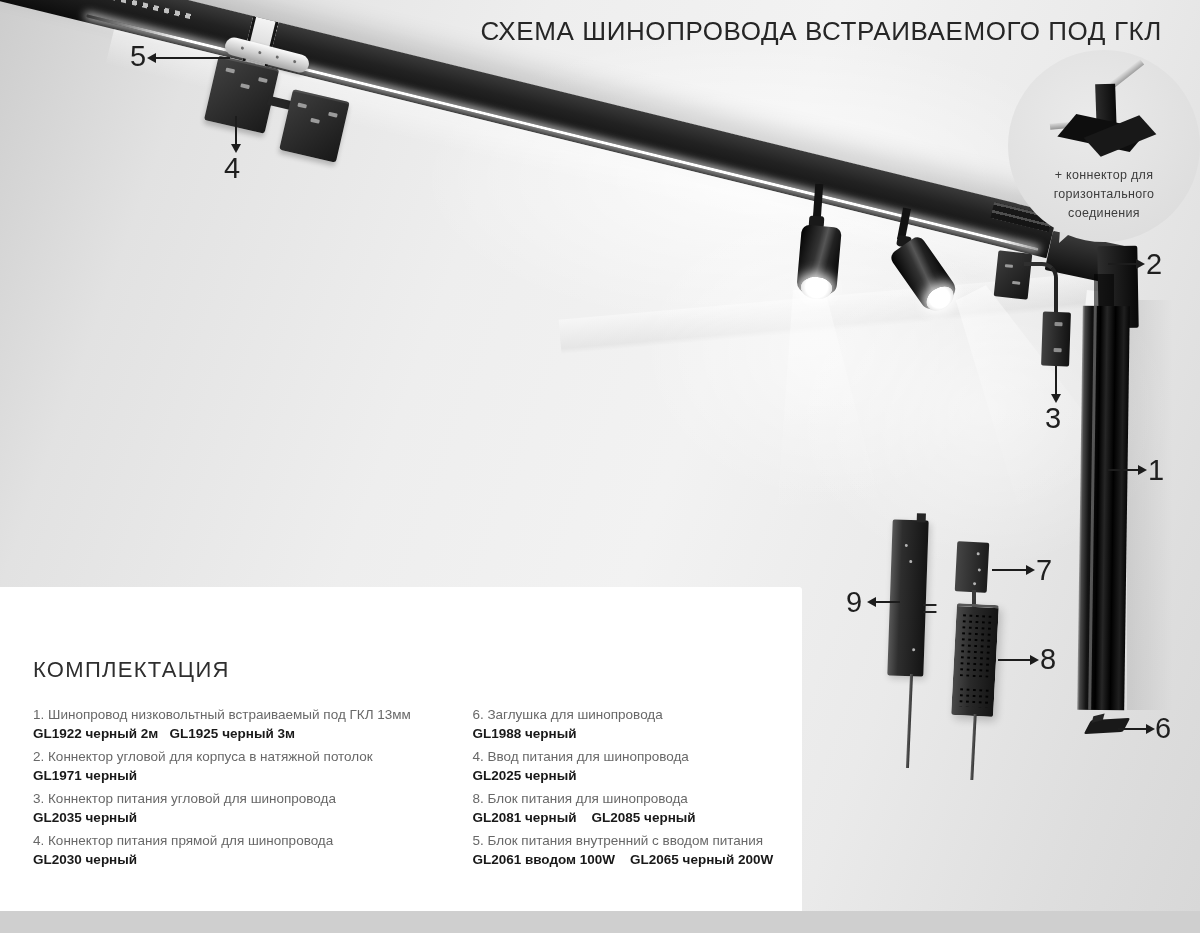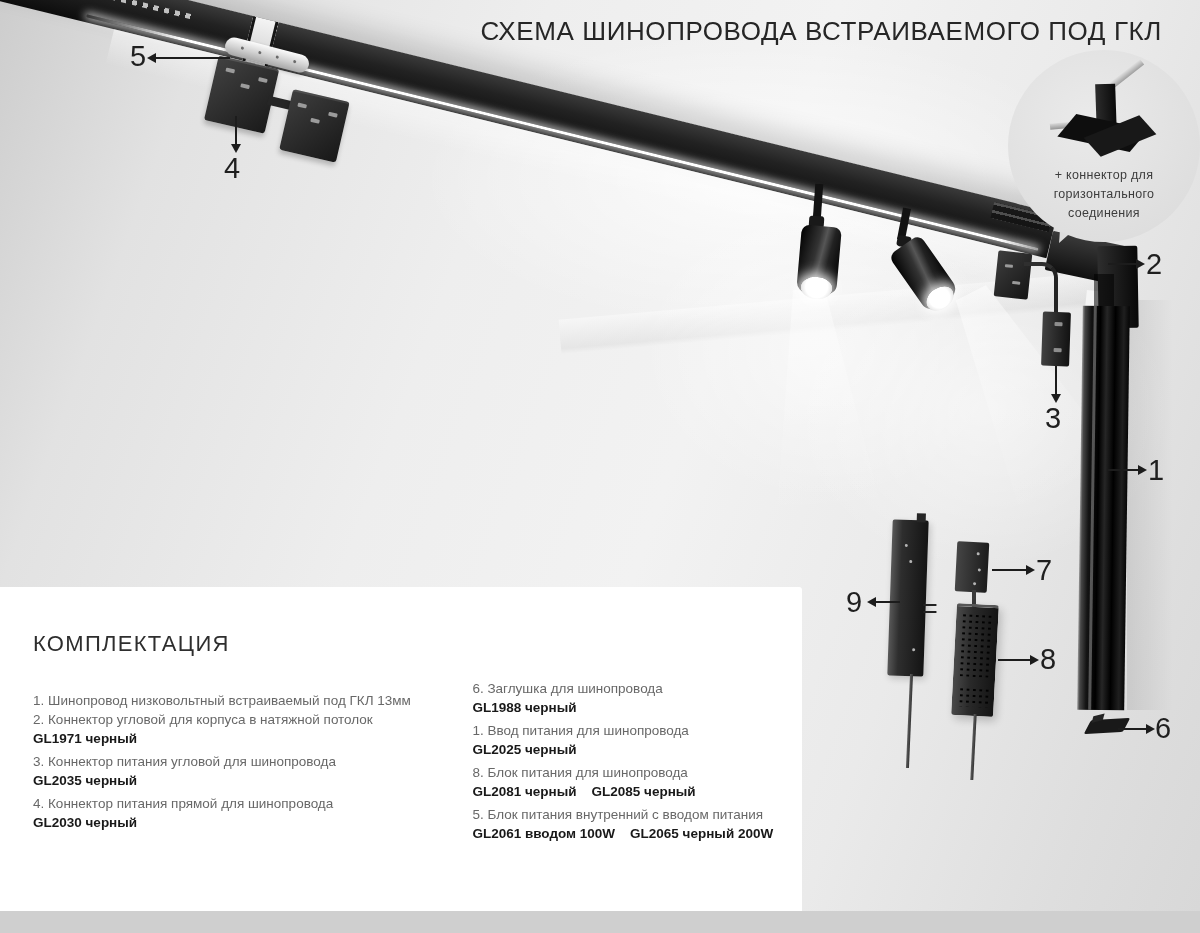--- a/index.html
+++ b/index.html
@@ -145,21 +145,21 @@
     background:linear-gradient(#dadada,#949494);}
   .ig-base-a{position:absolute;left:16px;top:52px;width:74px;height:26px;
     transform:rotate(12deg) skewX(-28deg);background:#0e0e0e;}
   .ig-base-b{position:absolute;left:40px;top:56px;width:60px;height:24px;
     transform:rotate(-22deg) skewX(20deg);background:#181818;}
   .inset-caption{position:absolute;left:0;right:0;top:116px;text-align:center;
     font-size:12.5px;line-height:1.5;color:#3d3d3d;letter-spacing:.3px;}
   .inset-caption span{display:block;}
   
   .kit{left:0;top:587px;width:802px;height:346px;background:#fff;border-radius:0 3px 0 0;}
-  .kit-inner{padding:44px 0 0 33px;}
+  .kit-inner{padding:70px 0 0 33px;}
   .kit-heading{font-size:22px;letter-spacing:1.3px;color:#2e2e2e;font-weight:400;margin:0 0 23px 0;}
   .kit-cols{display:flex;align-items:center;}
   .kit-col-1{width:440px;}
   .kit-col-2{width:330px;}
   .kit-item .desc{font-size:13.5px;color:#686868;line-height:17px;margin-bottom:2px;white-space:pre-wrap;}
   .kit-item .code{font-size:13.5px;color:#191919;font-weight:700;line-height:17px;margin-bottom:6px;white-space:pre-wrap;}
 </style>
 </head>
 <body>
 
@@ -302,41 +302,42 @@
     </div>
   </div>
 
   <div class="abs kit">
     <div class="kit-inner">
       <h2 class="kit-heading">КОМПЛЕКТАЦИЯ</h2>
       <div class="kit-cols">
         <div class="kit-col-1">
           <div class="kit-item">
             <div class="desc">1. Шинопровод низковольтный встраиваемый под ГКЛ 13мм</div>
+            <div class="code">GL1922 черный 2м   GL1925 черный 3м</div>
           </div>
           <div class="kit-item">
             <div class="desc">2. Коннектор угловой для корпуса в натяжной потолок</div>
             <div class="code">GL1971 черный</div>
           </div>
           <div class="kit-item">
             <div class="desc">3. Коннектор питания угловой для шинопровода</div>
             <div class="code">GL2035 черный</div>
           </div>
           <div class="kit-item">
             <div class="desc">4. Коннектор питания прямой для шинопровода</div>
             <div class="code">GL2030 черный</div>
           </div>
         </div>
         <div class="kit-col-2">
           <div class="kit-item">
             <div class="desc">6. Заглушка для шинопровода</div>
             <div class="code">GL1988 черный</div>
           </div>
           <div class="kit-item">
-            <div class="desc">1. Ввод питания для шинопровода</div>
+            <div class="desc">4. Ввод питания для шинопровода</div>
             <div class="code">GL2025 черный</div>
           </div>
           <div class="kit-item">
             <div class="desc">8. Блок питания для шинопровода</div>
             <div class="code">GL2081 черный    GL2085 черный</div>
           </div>
           <div class="kit-item">
             <div class="desc">5. Блок питания внутренний с вводом питания</div>
             <div class="code">GL2061 вводом 100W    GL2065 черный 200W</div>
           </div>

